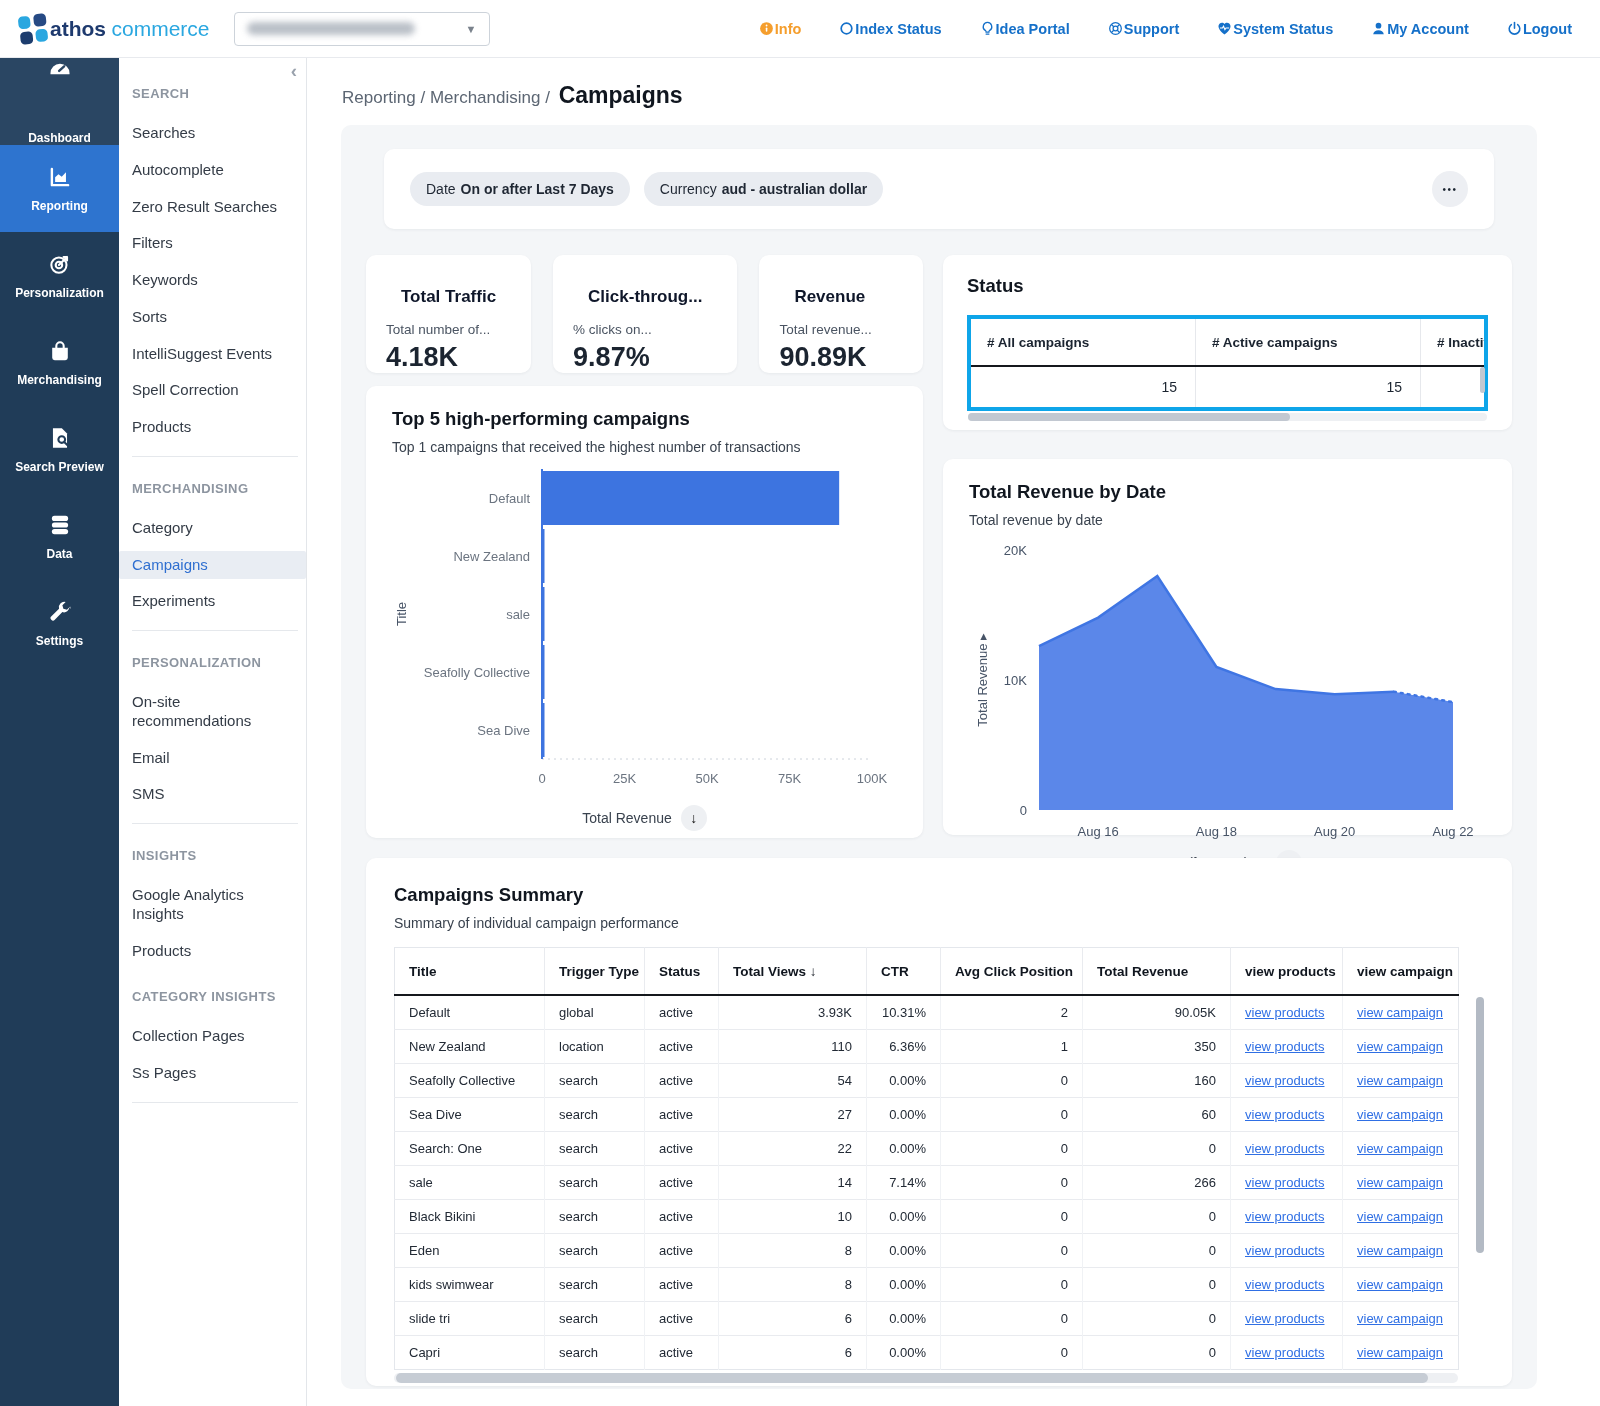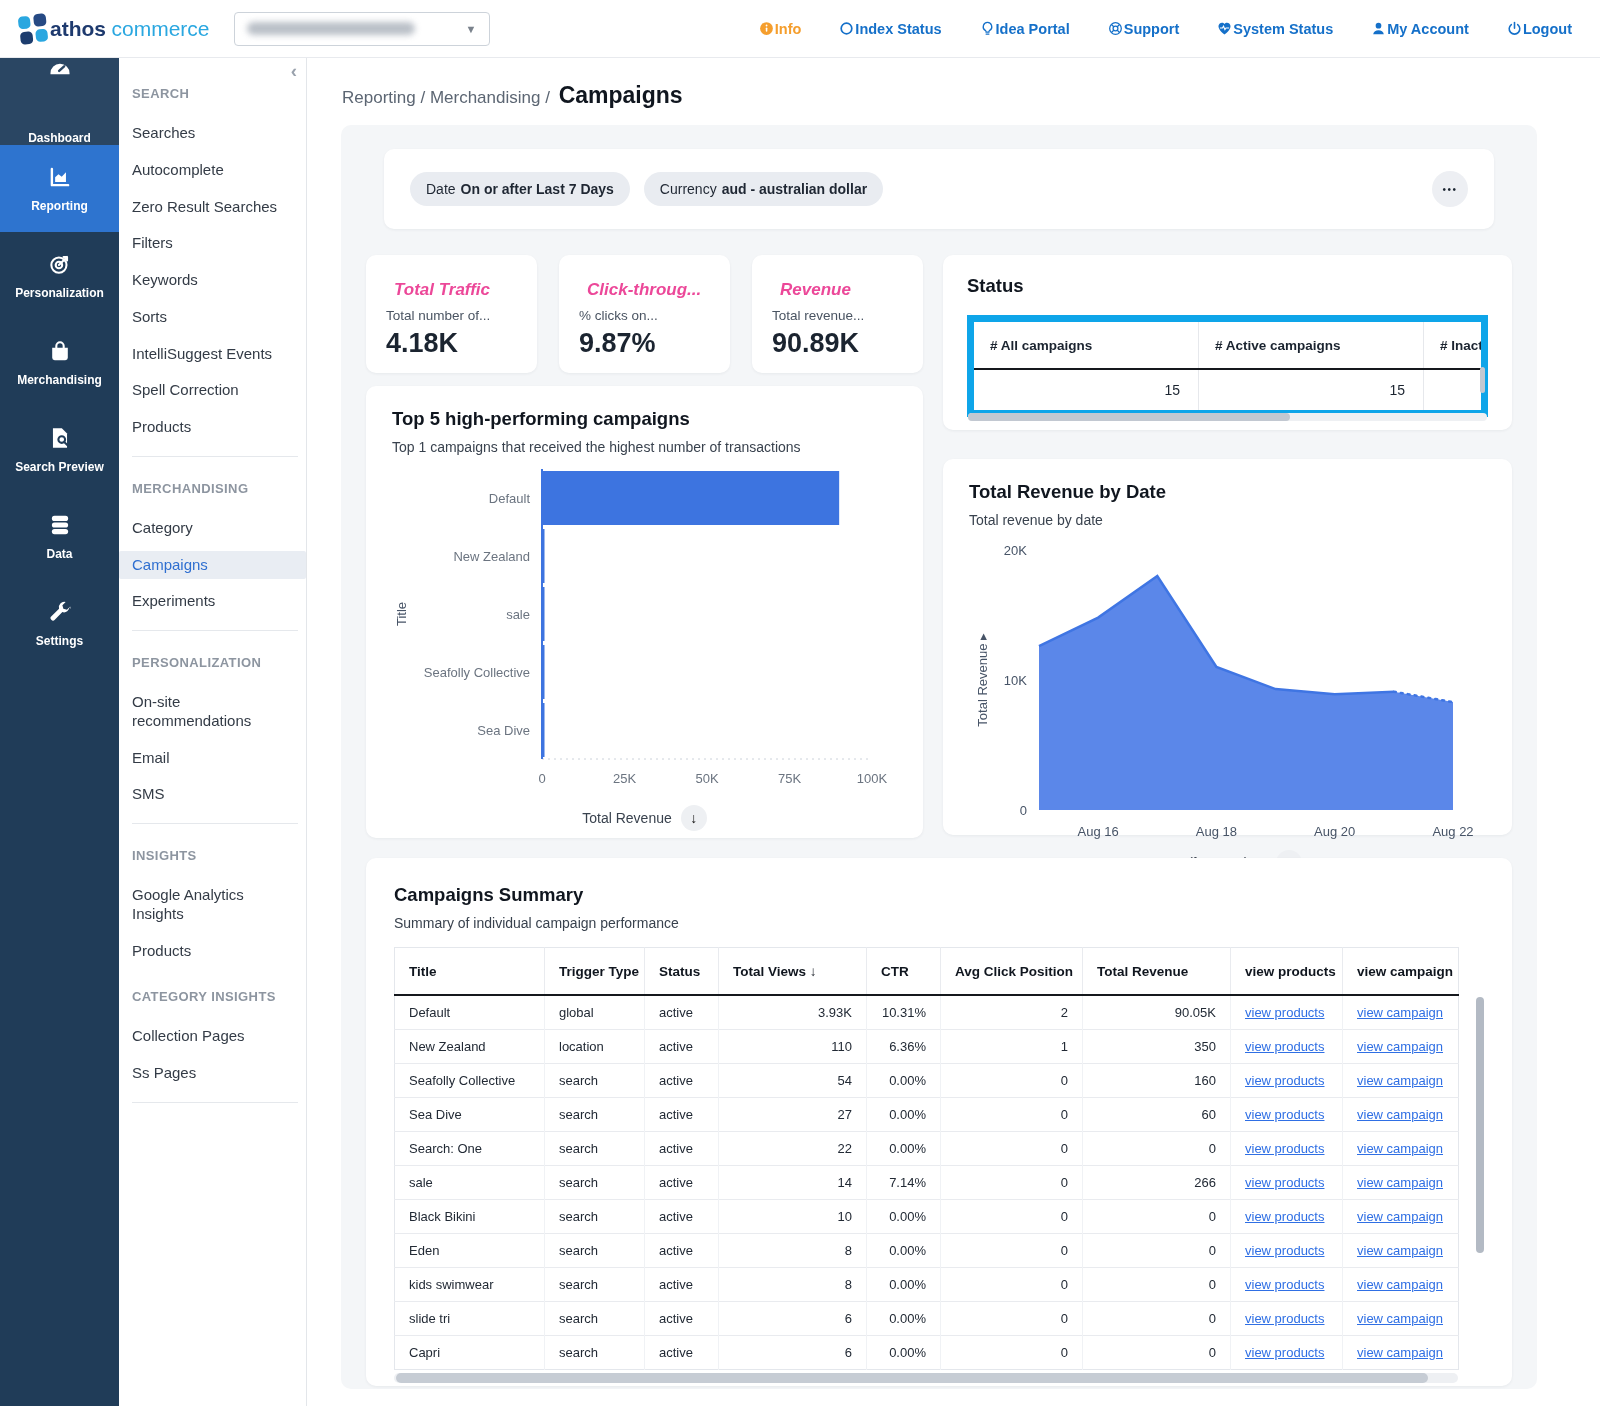--- a/index.html
+++ b/index.html
@@ -57,26 +57,26 @@
         padding:0 16px;font-size:14px;color:#1f2733;margin-right:14px;cursor:pointer;white-space:nowrap;}
   .pill b{margin-left:5px;}
   .more-btn{margin-left:auto;width:36px;height:36px;border-radius:50%;background:#edeff3;border:none;
             color:#1b2430;font-size:10px;letter-spacing:1.5px;cursor:pointer;}
 
   .grid-top{display:flex;gap:20px;}
   .col-left{width:557px;flex-shrink:0;display:flex;flex-direction:column;gap:13px;}
   .col-right{flex:1;display:flex;flex-direction:column;gap:29px;min-width:0;}
   .metrics{display:flex;gap:22px;}
   .metric{flex:1;height:118px;padding:17px 20px;box-sizing:border-box;}
-  .metric h3{margin:8px;font-size:17px;color:#ec4899;white-space:nowrap;overflow:hidden;font-style:italic;}
+  .metric h3{margin:15px;font-size:17px;color:#0f172a;white-space:nowrap;overflow:hidden;}
   .metric .msub{margin:7px 0 5px;font-size:13.5px;color:#4a5462;white-space:nowrap;overflow:hidden;}
   .metric .mval{font-size:27px;font-weight:bold;color:#1b2430;}
 
   .status-card{height:175px;padding:20px 24px;box-sizing:border-box;position:relative;overflow:hidden;}
-  .status-wrap{margin-top:18px;overflow:hidden;border:7px solid #0ea5e9;}
+  .status-wrap{margin-top:18px;overflow:hidden;border:4px solid #0ea5e9;}
   .status-table{border-collapse:collapse;table-layout:fixed;width:624px;}
   .status-table th{width:208px;height:46px;font-size:13.5px;font-weight:bold;color:#1b2430;text-align:left;
                    padding:0 0 0 16px;border-left:1px solid #e6e8ec;border-bottom:2.5px solid #15181d;
                    white-space:nowrap;overflow:hidden;}
   .status-table th:first-child,.status-table td:first-child{border-left:none;}
   .status-table td{height:38px;font-size:14px;color:#1b2430;text-align:right;padding-right:18px;border-left:1px solid #e6e8ec;}
   .status-hscroll{position:absolute;left:25px;right:25px;bottom:9px;height:8px;background:#eef0f3;border-radius:4px;}
   .status-hscroll .thumb{width:62%;height:100%;background:#c2c8d1;border-radius:4px;}
   .status-vthumb{position:absolute;right:27px;top:112px;width:5px;height:26px;background:#c2c8d1;border-radius:3px;}
 

